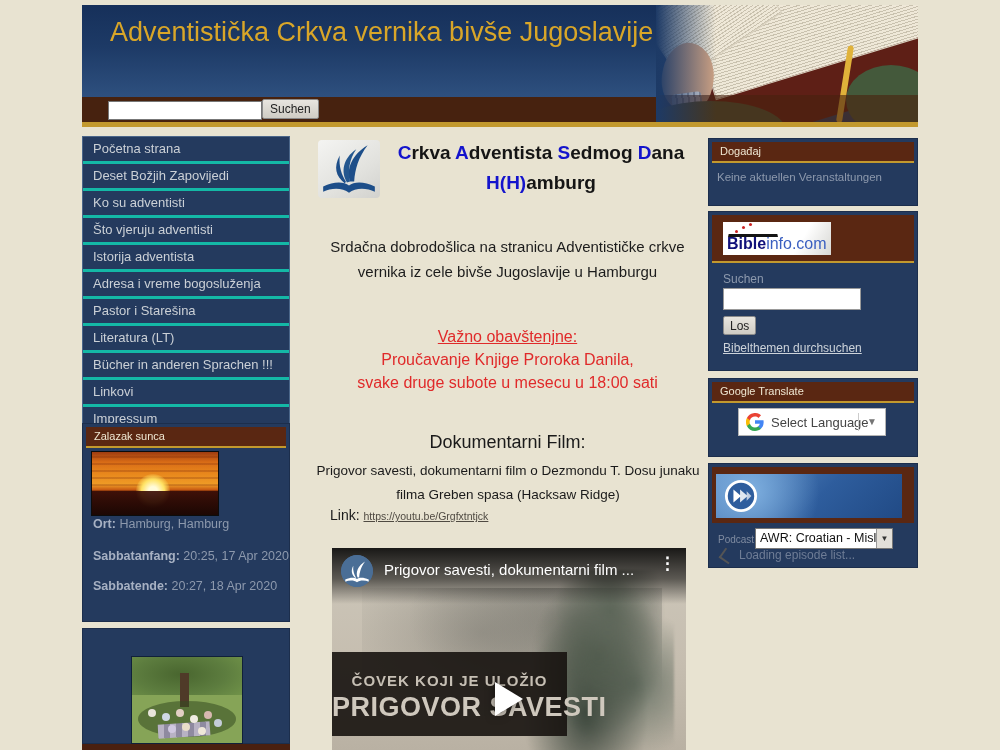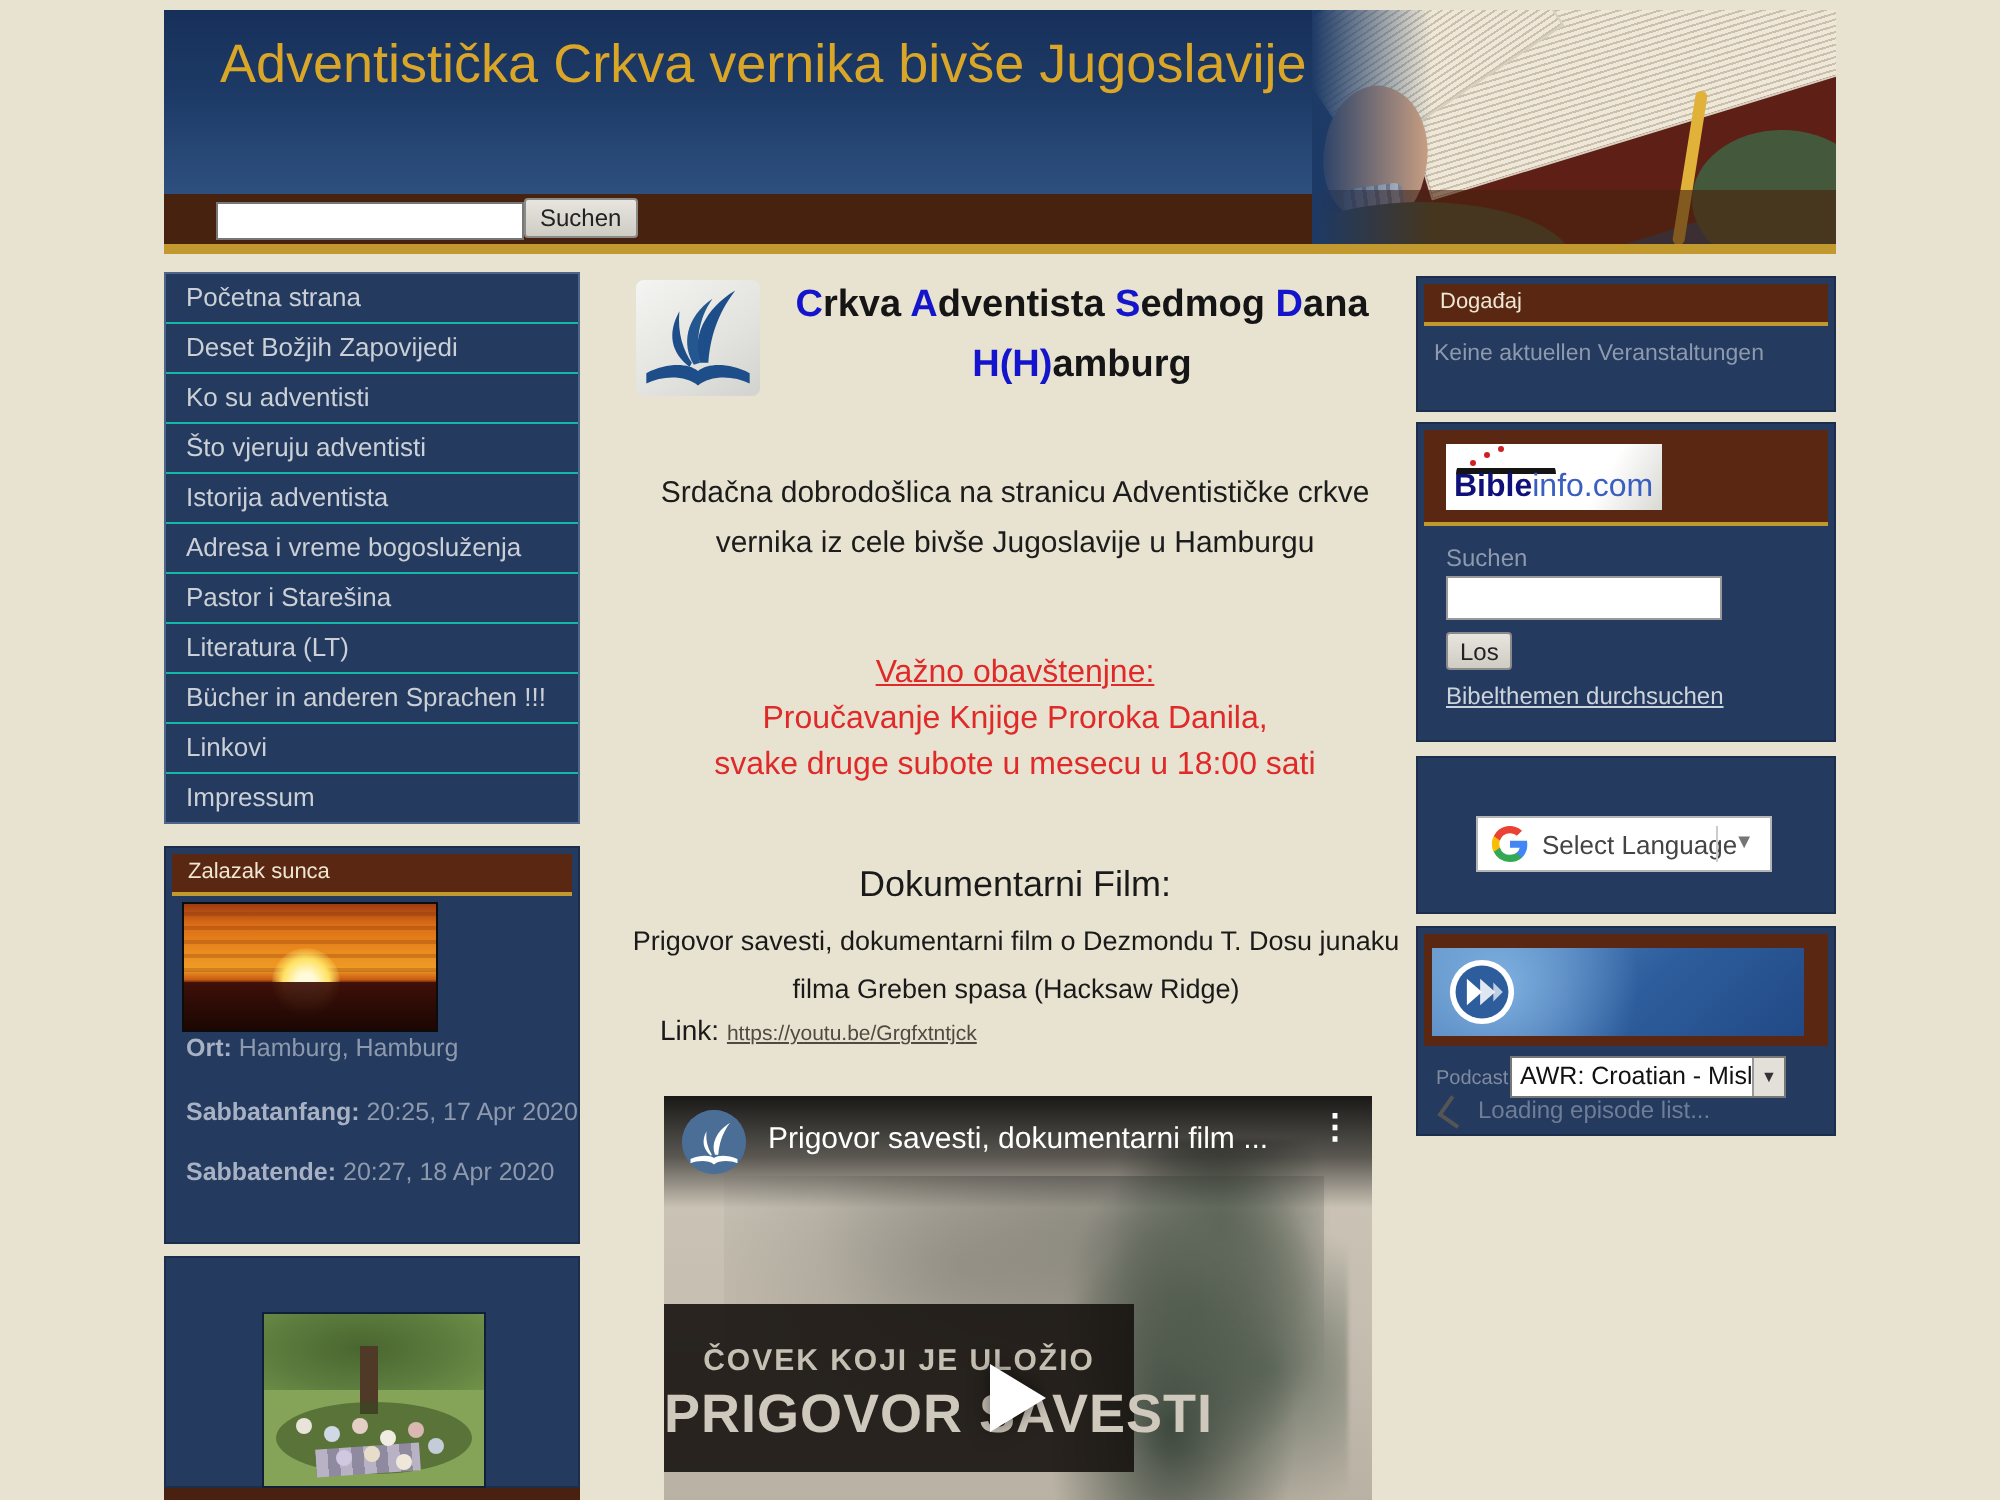--- a/index.html
+++ b/index.html
@@ -27,21 +27,21 @@
   .ph-hand{position:absolute;left:6px;top:38px;width:52px;height:68px;background:#cda183;border-radius:45% 55% 40% 50%;transform:rotate(12deg);}
   .ph-watch{position:absolute;left:16px;top:88px;width:30px;height:16px;background:repeating-linear-gradient(90deg,#d8d8dc 0 4px,#9a9aa2 4px 6px);border-radius:4px;transform:rotate(-8deg);}
   .ph-sleeve{position:absolute;left:-20px;top:96px;width:150px;height:60px;background:#42583a;border-radius:50% 50% 0 0;}
   .ph-sleeve2{position:absolute;right:-18px;top:60px;width:90px;height:70px;background:#44593b;border-radius:50%;}
   .ph-ribbon{position:absolute;right:70px;top:40px;width:6px;height:78px;background:#e0b23a;transform:rotate(9deg);border-radius:3px;}
   .ph-brown{position:absolute;left:0;bottom:0;width:100%;height:27px;background:rgba(73,34,15,0.62);}
   .goldbar{position:absolute;left:82px;top:122px;width:836px;height:5px;background:#c2992e;}
 
   
   .menu{position:absolute;left:82px;top:136px;width:206px;background:#243a5e;border:1px solid #4b6689;}
-  .menu-item{height:24px;line-height:24px;padding-left:10px;font-size:13px;color:#cbd0d6;border-bottom:1px solid #14b8a6;cursor:pointer;}
+  .menu-item{height:24px;line-height:24px;padding-left:10px;font-size:13px;color:#cbd0d6;border-bottom:3px solid #14b8a6;cursor:pointer;}
   .menu-item:last-child{border-bottom:none;}
 
   
   .widget{position:absolute;background:#243a5e;border:1px solid #1c2e4c;}
   .w-head{margin:3px;background:#5a2712;border-bottom:2px solid #c2992e;color:#efe7d2;font-size:11px;padding:2px 8px;line-height:15px;}
 
   
   .sunset-img{position:absolute;left:8px;top:27px;width:126px;height:63px;border:1px solid #0c0c0c;overflow:hidden;
     background:linear-gradient(180deg,#9e3c10 0%,#d96c16 16%,#e8871c 34%,#ef9c26 52%,#c85a12 60%,#491407 63%,#2a0c06 80%,#1d0804 100%);}
   .sun{position:absolute;left:44px;top:22px;width:34px;height:34px;border-radius:50%;
@@ -260,20 +260,21 @@
         <div class="bi-text"><span class="b1">Bible</span><span class="b2">info.com</span></div>
       </div>
     </div>
     <div class="bi-label">Suchen</div>
     <input class="bi-input" type="text" style="">
     <button class="bi-btn">Los</button>
     <div class="bi-link">Bibelthemen durchsuchen</div>
   </div>
 
   <div class="widget w-translate">
+    <div class="w-head">Google Translate</div>
     <div class="gt-box">
       <svg class="gt-g" viewBox="0 0 18 18">
         <path fill="#4285F4" d="M17.64 9.2c0-.64-.06-1.25-.16-1.84H9v3.48h4.84a4.14 4.14 0 0 1-1.8 2.72v2.26h2.92a8.78 8.78 0 0 0 2.68-6.62z"></path>
         <path fill="#34A853" d="M9 18c2.43 0 4.47-.8 5.96-2.18l-2.92-2.26c-.8.54-1.84.86-3.04.86a5.4 5.4 0 0 1-5.07-3.71H.9v2.33A9 9 0 0 0 9 18z"></path>
         <path fill="#FBBC05" d="M3.93 10.71a5.41 5.41 0 0 1 0-3.42V4.96H.9a9 9 0 0 0 0 8.08l3.03-2.33z"></path>
         <path fill="#EA4335" d="M9 3.58c1.32 0 2.5.45 3.44 1.35l2.58-2.59A9 9 0 0 0 .9 4.96l3.03 2.33A5.4 5.4 0 0 1 9 3.58z"></path>
       </svg>
       <span class="gt-label">Select Language</span>
       <span class="gt-div"></span>
       <span class="gt-arrow">▼</span>

